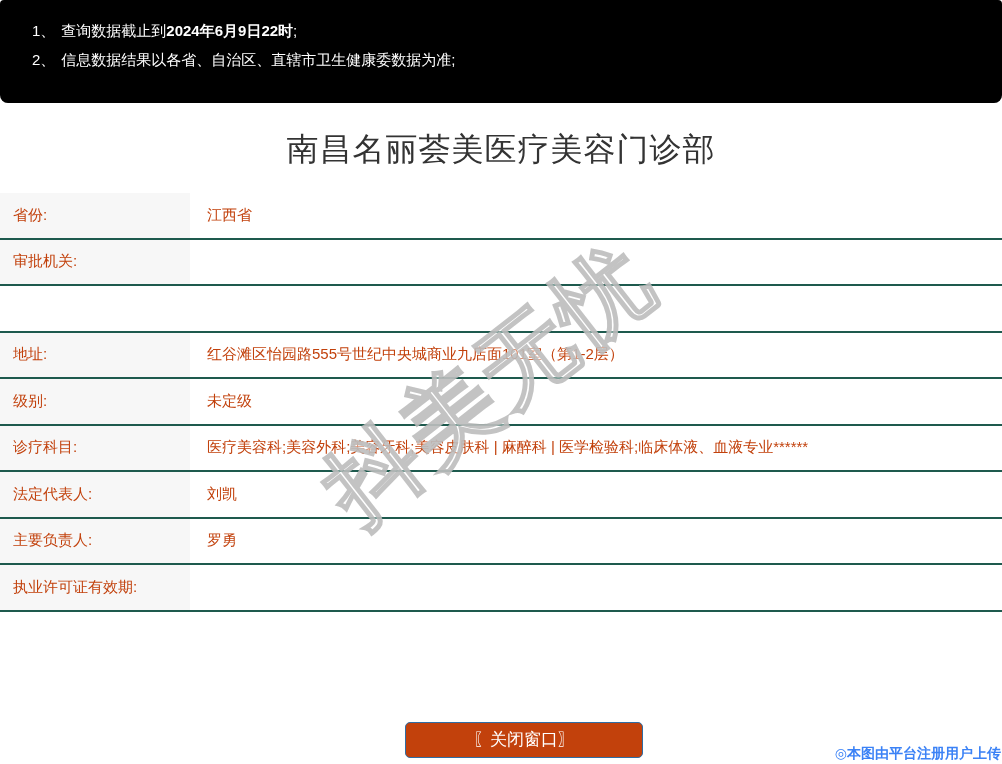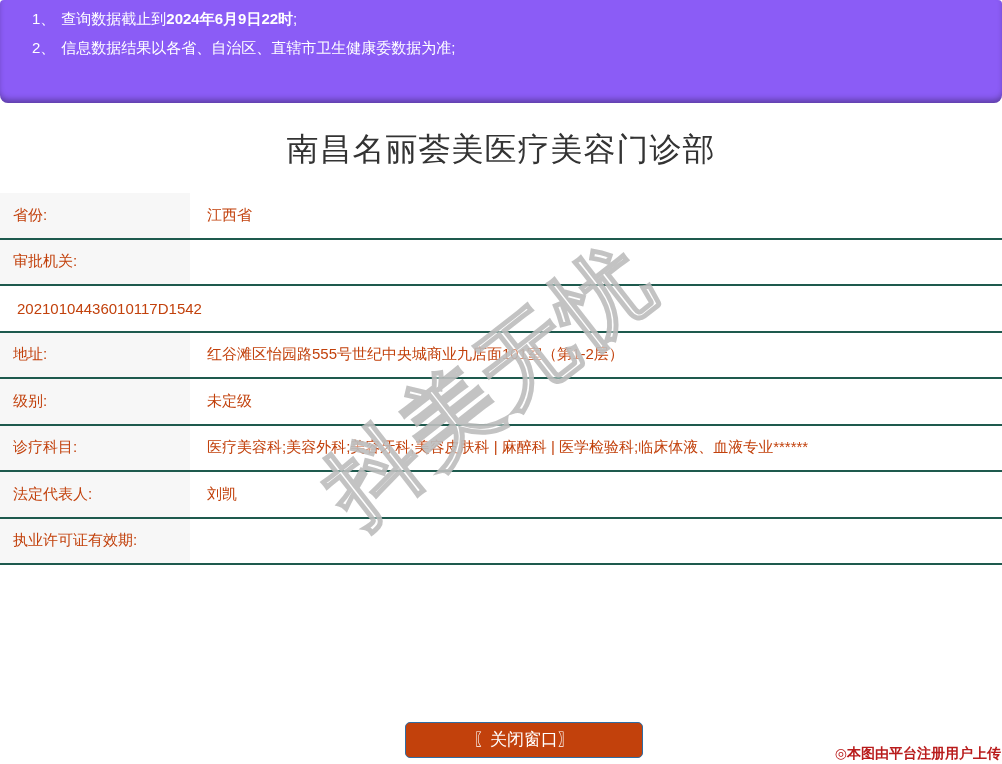--- a/index.html
+++ b/index.html
@@ -5,24 +5,24 @@
   html,body { margin:0; padding:0; }
   body {
     width:1002px; height:764px; position:relative; overflow:hidden;
     background:#ffffff;
     font-family:"Liberation Sans","DejaVu Sans",sans-serif;
   }
 
   
   .banner {
     position:absolute; top:0; left:0; width:1002px; height:103px;
-    background:#8b5cf6; color:#ffffff;
+    background:#000000; color:#ffffff;
     border-radius:4px 4px 8px 8px;
     box-shadow: inset 0 -5px 6px -2px rgba(0,0,0,0.35);
-    box-sizing:border-box; padding-top:4px;
+    box-sizing:border-box; padding-top:16px;
   }
   .banner .line {
     padding-left:32px; line-height:29px; font-size:15px; white-space:nowrap;
   }
   .banner .num { margin-right:6px; }
   .banner .bold { font-weight:bold; }
 
   
   .page-title {
     position:absolute; top:128px; left:0; width:1002px;
@@ -60,21 +60,21 @@
     position:absolute; left:405px; top:722px; width:238px; height:36px;
     background:#c2410c; border:1px solid #2e6da4; border-radius:5px;
     color:#ffffff; font-size:17px; text-align:center; line-height:34px;
     box-sizing:border-box; cursor:pointer;
     font-family:"Liberation Sans","DejaVu Sans",sans-serif;
   }
 
   
   .caption {
     position:absolute; right:1px; bottom:1px; z-index:11;
-    font-size:14px; font-weight:bold; color:#b91c1c; white-space:nowrap;
+    font-size:14px; font-weight:bold; color:#3b82f6; white-space:nowrap;
     text-shadow:-1px -1px 0 #fff, 1px -1px 0 #fff, -1px 1px 0 #fff, 1px 1px 0 #fff,
                  0 -1px 0 #fff, 0 1px 0 #fff, -1px 0 0 #fff, 1px 0 0 #fff;
   }
 </style>
 </head>
 <body>
 
 <div class="banner">
   <div class="line">
     <span class="num">1、</span><span>查询数据截止到</span><span class="bold">2024年6月9日22时</span><span>;</span>
@@ -88,39 +88,42 @@
 
 <div class="info-table">
   <div class="row">
     <div class="label">省份:</div>
     <div class="value">江西省</div>
   </div>
   <div class="row">
     <div class="label">审批机关:</div>
   </div>
   <div class="row">
-    <div class="value">20210104436010117D1542</div>
   </div>
   <div class="row">
     <div class="label">地址:</div>
     <div class="value">红谷滩区怡园路555号世纪中央城商业九店面101室（第1-2层）</div>
   </div>
   <div class="row">
     <div class="label">级别:</div>
     <div class="value">未定级</div>
   </div>
   <div class="row">
     <div class="label">诊疗科目:</div>
     <div class="value">医疗美容科;美容外科;美容牙科;美容皮肤科 | 麻醉科 | 医学检验科;临床体液、血液专业******</div>
   </div>
   <div class="row">
     <div class="label">法定代表人:</div>
     <div class="value">刘凯</div>
   </div>
   <div class="row">
+    <div class="label">主要负责人:</div>
+    <div class="value">罗勇</div>
+  </div>
+  <div class="row">
     <div class="label">执业许可证有效期:</div>
   </div>
 </div>
 
 <div class="watermark">抖美无忧</div>
 
 <div class="close-btn">〖关闭窗口〗</div>
 
 <div class="caption">◎本图由平台注册用户上传</div>
 

